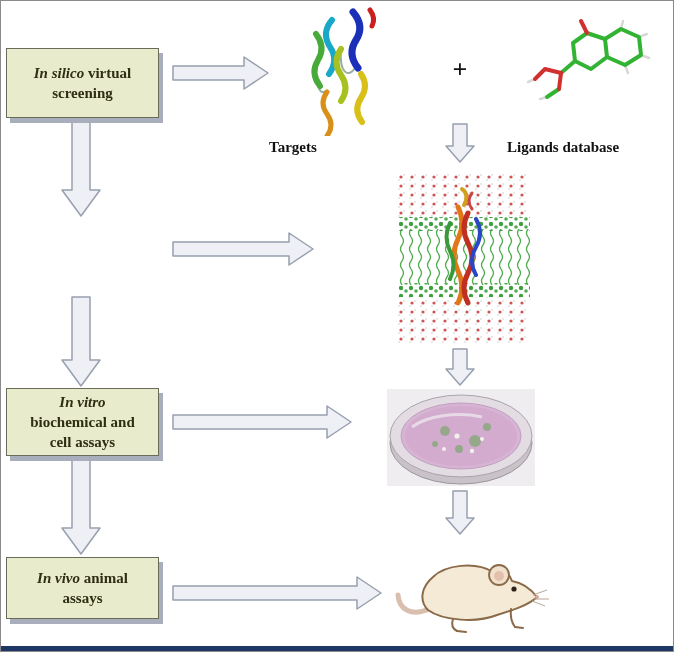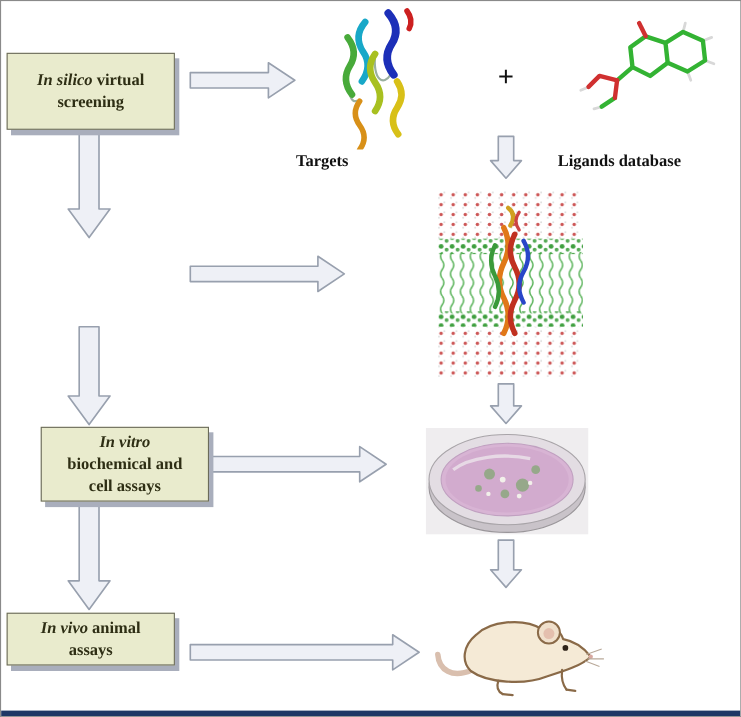--- a/index.html
+++ b/index.html
@@ -65,28 +65,28 @@
   </svg>
 
   <div class="step-box" style="left:5px;top:47px;width:153px;height:70px;">
     <div class="step-text">
       <span class="it">In silico</span>
       <span>virtual screening</span>
     </div>
   </div>
 
 
-  <div class="step-box" style="left:5px;top:387px;width:153px;height:68px;margin-left:31px;">
+  <div class="step-box" style="left:5px;top:387px;width:153px;height:68px;">
     <div class="step-text">
       <span class="it">In vitro</span>
       <span>biochemical and cell assays</span>
     </div>
   </div>
 
-  <div class="step-box" style="left:5px;top:556px;width:153px;height:48px;">
+  <div class="step-box" style="left:5px;top:556px;width:153px;height:62px;">
     <div class="step-text">
       <span class="it">In vivo</span>
       <span>animal assays</span>
     </div>
   </div>
 
   <svg class="img-svg" style="left:268px;top:3px;" width="135" height="132" viewBox="0 0 135 132">
     <g fill="none" stroke-linecap="round">
       <path d="M86,64 C80,74 70,70 72,45" stroke="#9ab0a0" stroke-width="2"></path>
       <path d="M49,82 C52,92 56,86 58,88" stroke="#9ab0a0" stroke-width="2"></path>

